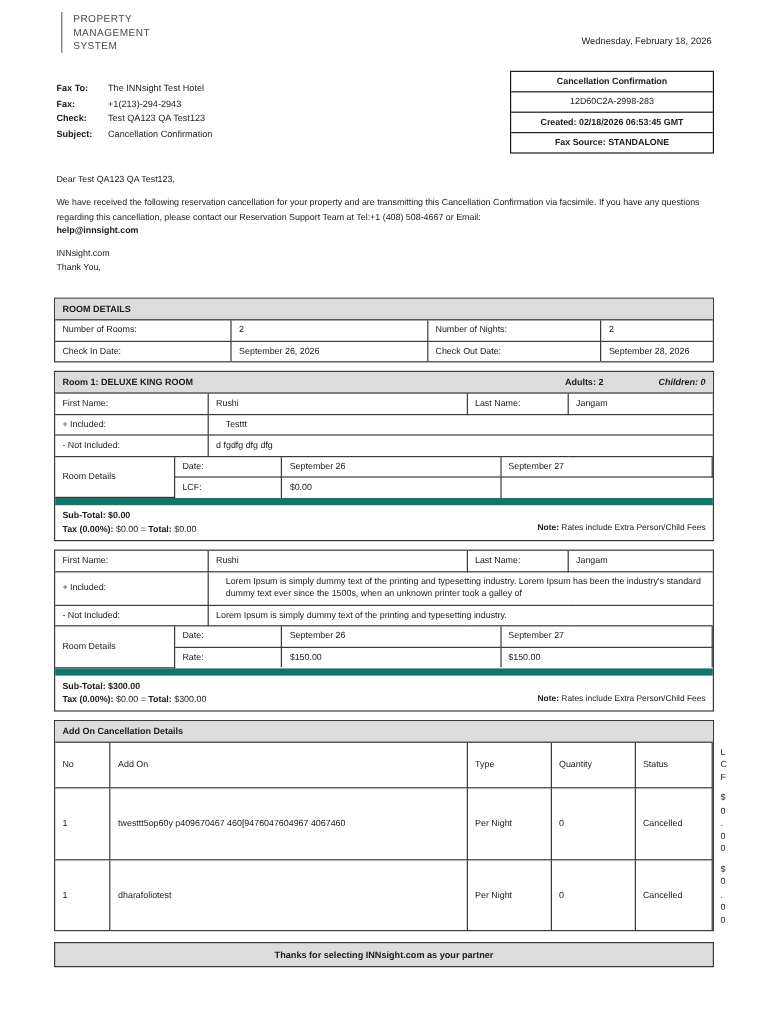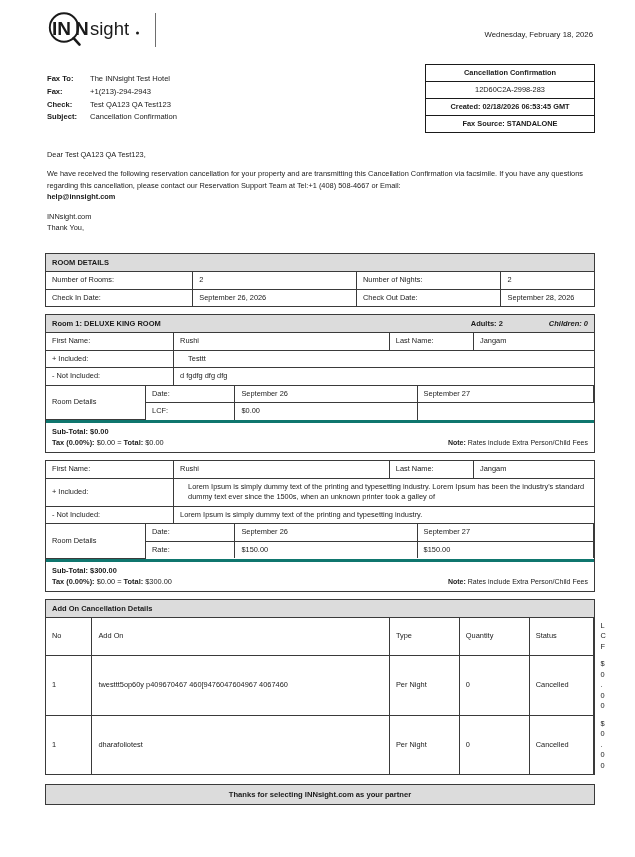--- a/index.html
+++ b/index.html
@@ -146,21 +146,21 @@
     display: flex;
     align-items: center;
   }
   .bar-flex .b-title { flex: 0 0 auto; }
   .bar-flex .b-adults { margin-left: auto; padding-right: 46px; }
   .bar-flex .b-children { flex: 0 0 auto; font-style: italic; }
 
   .totals {
     display: flex;
     align-items: flex-start;
-    border-top: 3px solid #0f766e;
+    border-top: 6px solid #0f766e;
     padding: 3px 6px 4px 6px;
     font-size: 7.4px;
     line-height: 11px;
     justify-content: center;
   }
   .totals .t-left b { font-weight: bold; }
   .totals .t-note {
     margin-left: auto;
     align-self: flex-end;
     font-size: 7px;
@@ -180,31 +180,26 @@
   .pad-in { padding-left: 14px !important; }
 </style>
 </head>
 <body>
 
 <div class="page">
 
 
   <div class="header-row">
     <div class="logo-block">
-      <div class="logo-mark">
-        <svg width="104" height="40" viewBox="0 0 104 40" xmlns="http://www.w3.org/2000/svg">
-          <circle cx="19" cy="17.5" r="14.2" fill="none" stroke="#1a1a1a" stroke-width="1.9"></circle>
-          <line x1="28.6" y1="28.2" x2="34.5" y2="34.6" stroke="#1a1a1a" stroke-width="2.6" stroke-linecap="round"></line>
-          <text x="7" y="25" font-family="Liberation Sans, sans-serif" font-size="19" font-weight="bold" fill="#1a1a1a">IN</text>
-          <text x="30" y="25" font-family="Liberation Sans, sans-serif" font-size="19" font-weight="bold" fill="#1a1a1a">N</text>
-          <text x="45" y="25" font-family="Liberation Sans, sans-serif" font-size="18.5" fill="#1a1a1a">sight</text>
-          <circle cx="92.5" cy="23" r="1.5" fill="#1a1a1a"></circle>
-        </svg>
-      </div>
       <div class="logo-divider"></div>
+      <div class="logo-words">
+        <div>PROPERTY</div>
+        <div>MANAGEMENT</div>
+        <div>SYSTEM</div>
+      </div>
     </div>
     <div class="header-date">Wednesday, February 18, 2026</div>
   </div>
 
   <div class="meta-row">
     <div class="fax-meta">
       <div class="line">
         <span class="lbl">Fax To:</span>
         <span class="val">The INNsight Test Hotel</span>
       </div>

